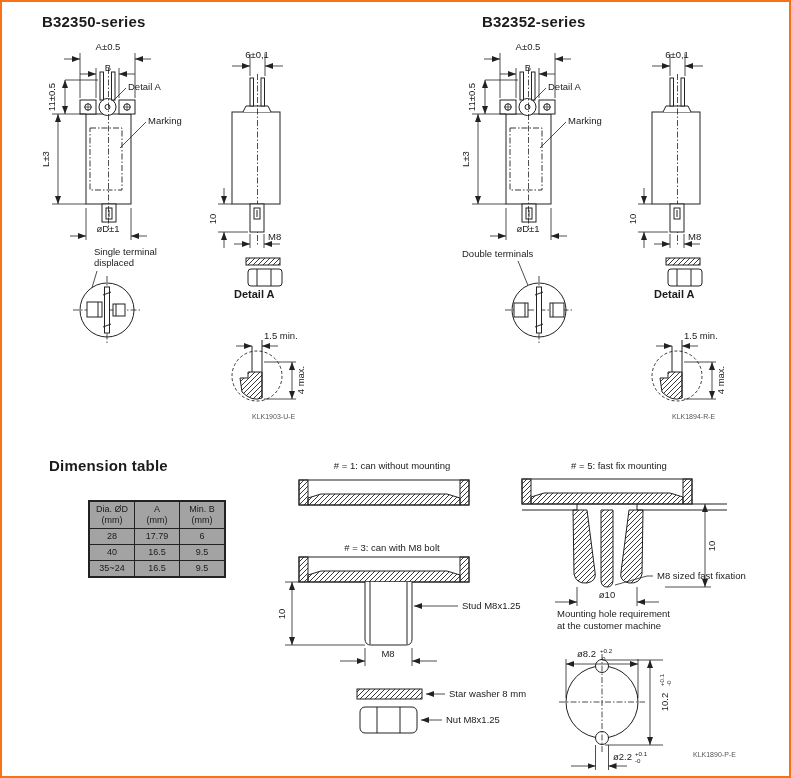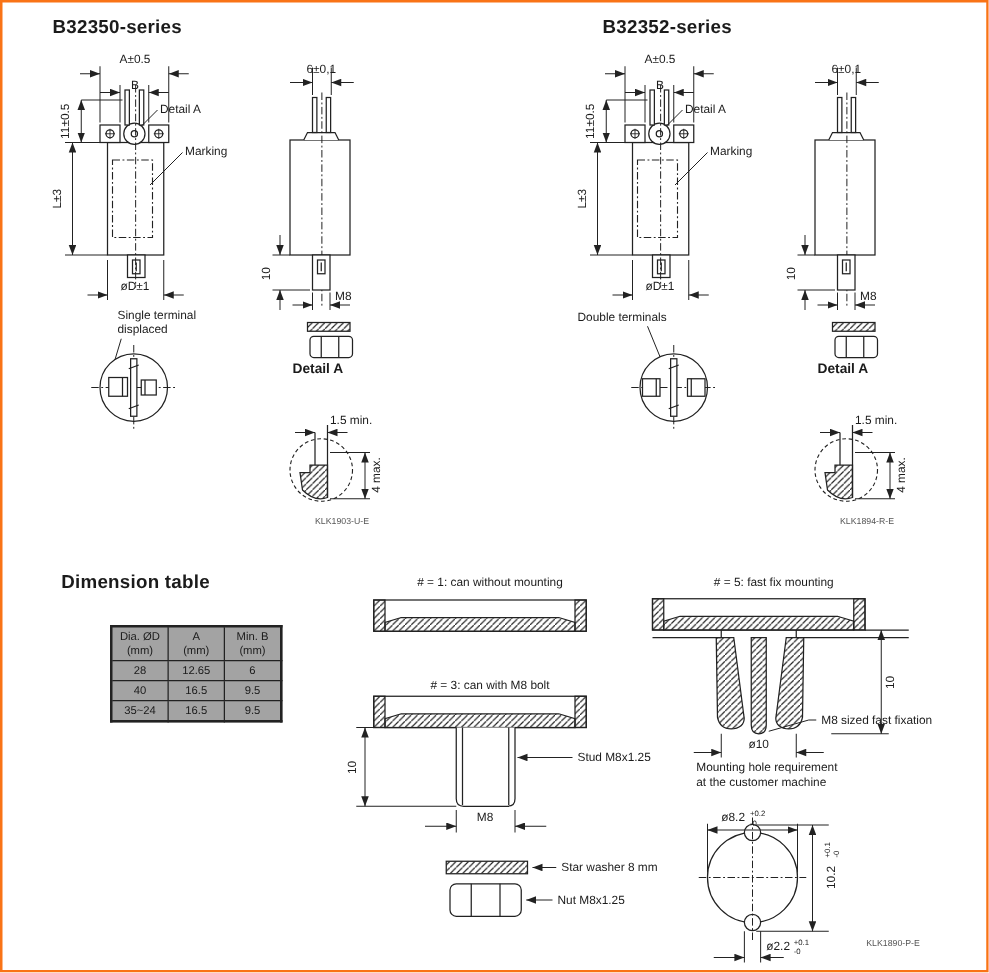--- a/index.html
+++ b/index.html
@@ -233,21 +233,21 @@
           </th>
         <th>
             <div>Min. B</div>
             <div>(mm)</div>
           </th>
       </tr>
     </thead>
     <tbody>
       <tr>
         <td>28</td>
-        <td>12.65</td>
+        <td>17.79</td>
         <td>6</td>
       </tr>
       <tr>
         <td>40</td>
         <td>16.5</td>
         <td>9.5</td>
       </tr>
       <tr>
         <td>35~24</td>
         <td>16.5</td>

